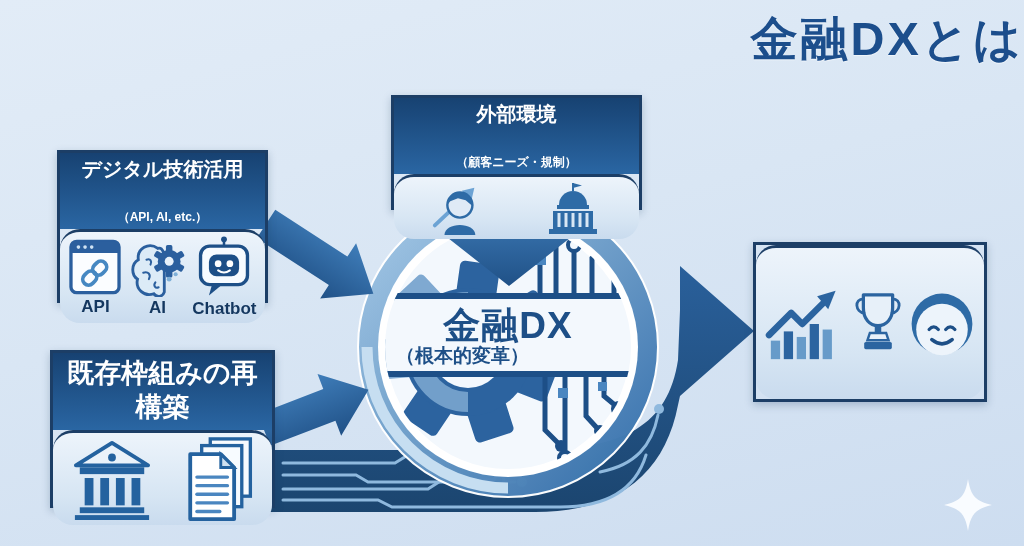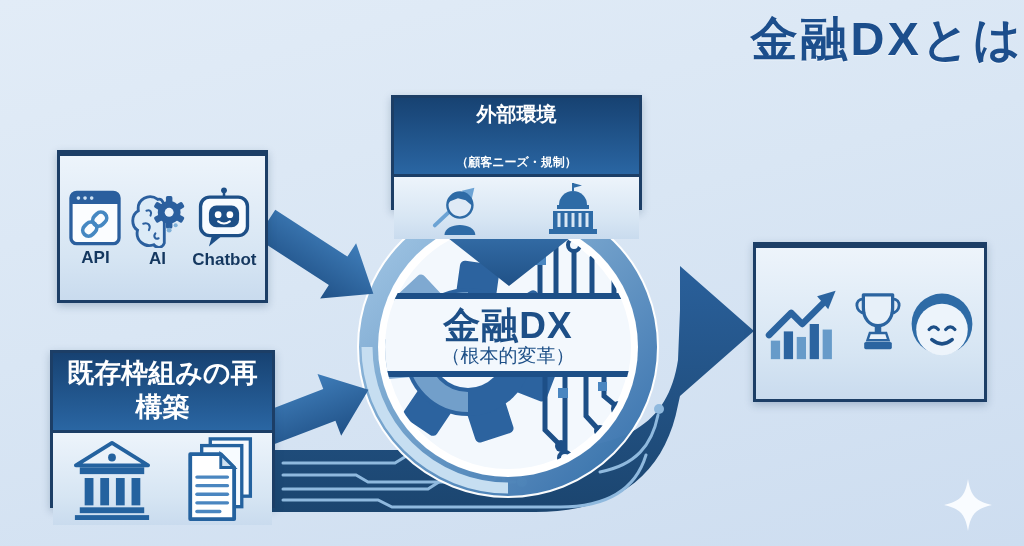--- a/index.html
+++ b/index.html
@@ -5,33 +5,33 @@
   html,body{margin:0;padding:0;}
   body{font-family:"Liberation Sans","DejaVu Sans",sans-serif;}
   .stage{position:relative;width:1024px;height:546px;overflow:hidden;
          background:linear-gradient(165deg,#e2ecf7 0%,#d9e6f4 45%,#cdddf0 100%);}
   .stage svg.artboard{position:absolute;left:0;top:0;z-index:1;}
   .page-title{position:absolute;top:8px;left:0;width:100%;text-align:right;z-index:4;
       font-size:47px;font-weight:800;color:#1c4e8c;letter-spacing:3px;
       text-shadow:0 1px 1px rgba(255,255,255,.6);}
   .circle-label{position:absolute;left:386px;top:301px;width:244px;text-align:center;z-index:2;
       font-size:37px;font-weight:800;color:#1d4f87;letter-spacing:1px;}
-  .circle-sublabel{position:absolute;left:386px;top:343px;width:244px;text-align:center;z-index:2;
-      font-size:19px;font-weight:400;color:#1d4f87;}
+  .circle-sublabel{position:absolute;left:396px;top:343px;width:244px;z-index:2;
+      font-size:19px;font-weight:700;color:#1d4f87;}
   .box{position:absolute;z-index:3;box-sizing:border-box;border:3px solid #1c3e66;
       display:flex;flex-direction:column;box-shadow:0 3px 8px rgba(23,58,94,.25);}
   .box-header{background:linear-gradient(180deg,#174272 0%,#225globals?0 0%,#2a66a3 100%);
       background:linear-gradient(180deg,#174272,#2a66a3);
       color:#fff;text-align:center;padding:4px 2px 5px;}
   .bh1{font-size:20px;font-weight:800;line-height:1.25;}
   .bh2{font-size:15px;font-weight:700;line-height:1.2;}
   .bh1.lg{font-size:27px;} .bh2.sm{font-size:14px;} .bh2.md{font-size:12px;margin-top:28px;}
   .box-body{flex:1;border-top:3px solid #1c3e66;
       background:linear-gradient(180deg,#edf4fb 0%,#d6e5f3 70%,#c9dbee 100%);
-      display:flex;align-items:center;justify-content:space-around;padding:4px 6px;}
+      display:flex;align-items:center;justify-content:space-around;padding:4px 6px;border-radius:20px;}
   .icon-item{display:flex;flex-direction:column;align-items:center;justify-content:flex-end;}
   .icon-label{font-size:17px;font-weight:800;color:#14375f;margin-top:1px;}
 </style>
 </head>
 <body>
 
 <div class="stage">
 
   <svg class="artboard" width="1024" height="546" viewBox="0 0 1024 546">
     <defs>
@@ -175,20 +175,24 @@
             <path d="M32,32 V46"></path>
             <path d="M39,32 V46"></path>
             <path d="M46,32 V46"></path>
           </g>
         <rect x="8" y="48" width="48" height="5" fill="#2e6ba6"></rect>
       </svg>
     </div>
   </div>
 
   <div class="box" style="left:57px;top:150px;width:211px;height:153px">
+    <div class="box-header">
+      <div class="bh1">デジタル技術活用</div>
+      <div class="bh2 md">（API, AI, etc.）</div>
+    </div>
     <div class="box-body">
       <div class="icon-item">
         <svg width="54" height="58" viewBox="0 0 64 70">
           <rect x="3" y="4" width="58" height="62" rx="7" fill="#fbfdff" stroke="#2b5f9e" stroke-width="4"></rect>
           <path d="M3,11 a7,7 0 0 1 7,-7 H54 a7,7 0 0 1 7,7 V18 H3 Z" fill="#2b5f9e"></path>
           <circle cx="12" cy="11" r="2.2" fill="#cfe2f3"></circle>
             <circle cx="20" cy="11" r="2.2" fill="#cfe2f3"></circle>
             <circle cx="28" cy="11" r="2.2" fill="#cfe2f3"></circle>
           <g transform="rotate(-45 32 42)" stroke="#4688c2" stroke-width="4.5" fill="none">
             <rect x="14" y="35" width="18" height="14" rx="7"></rect>

